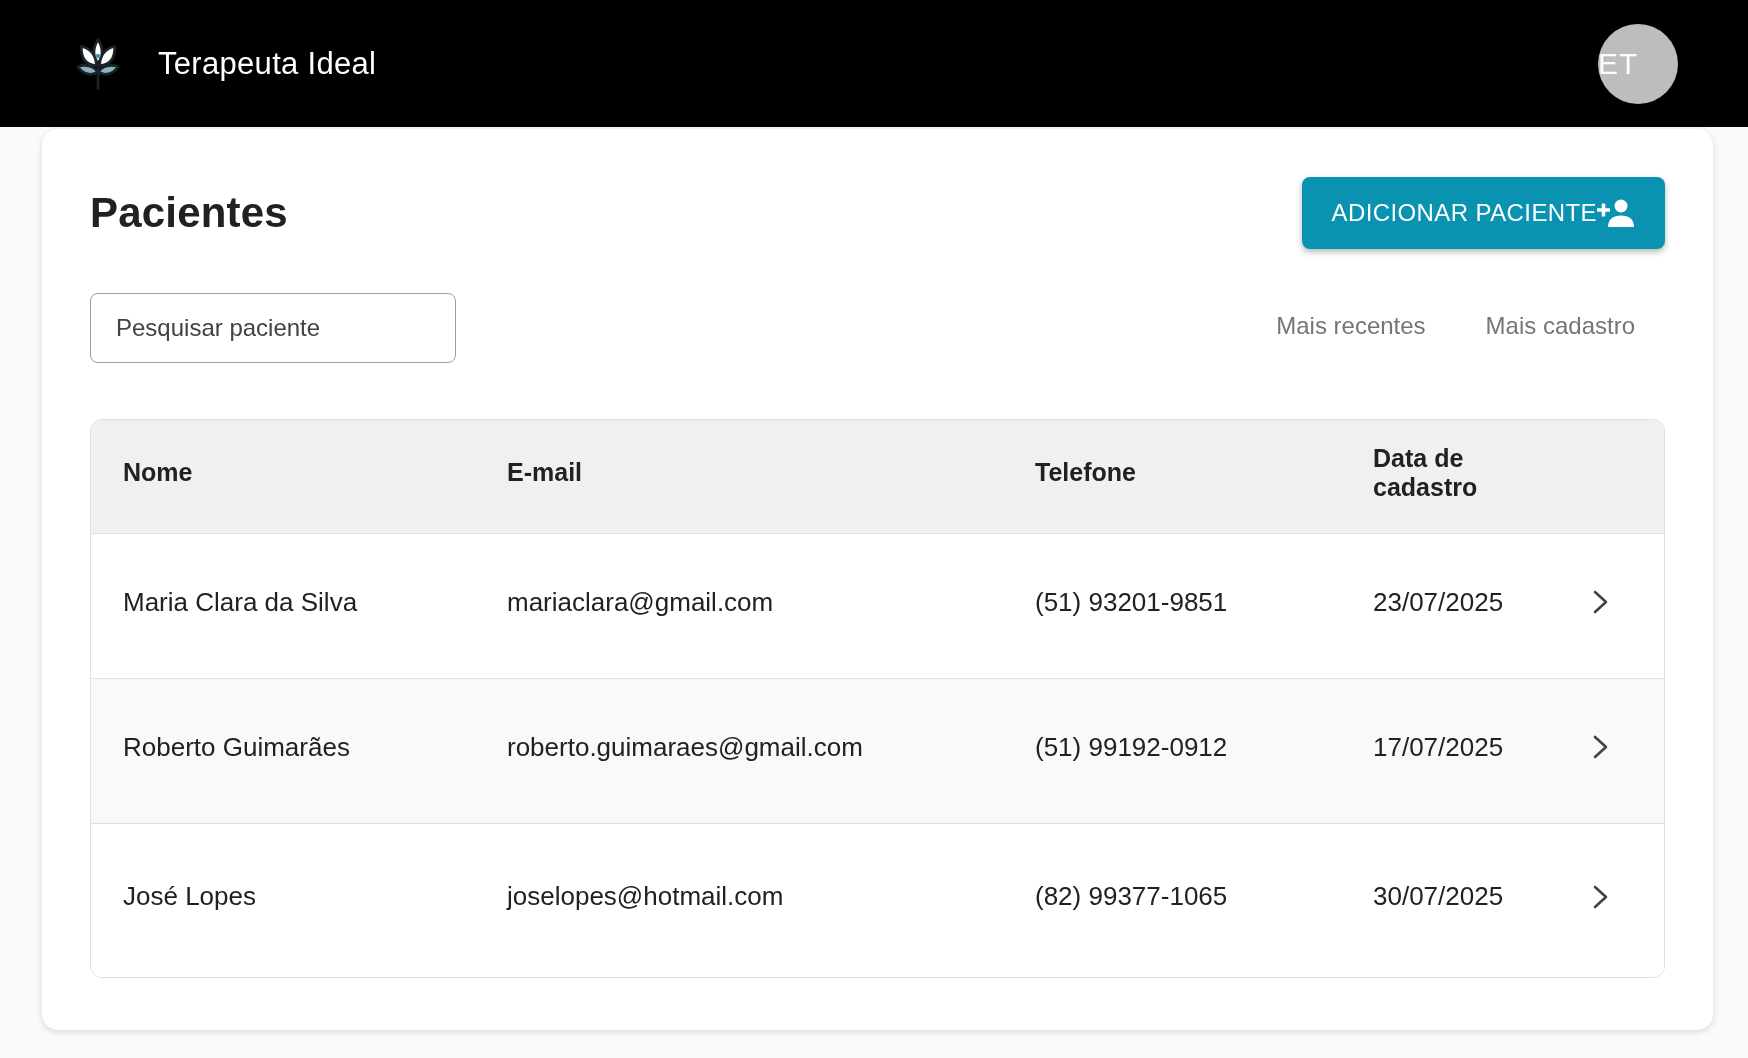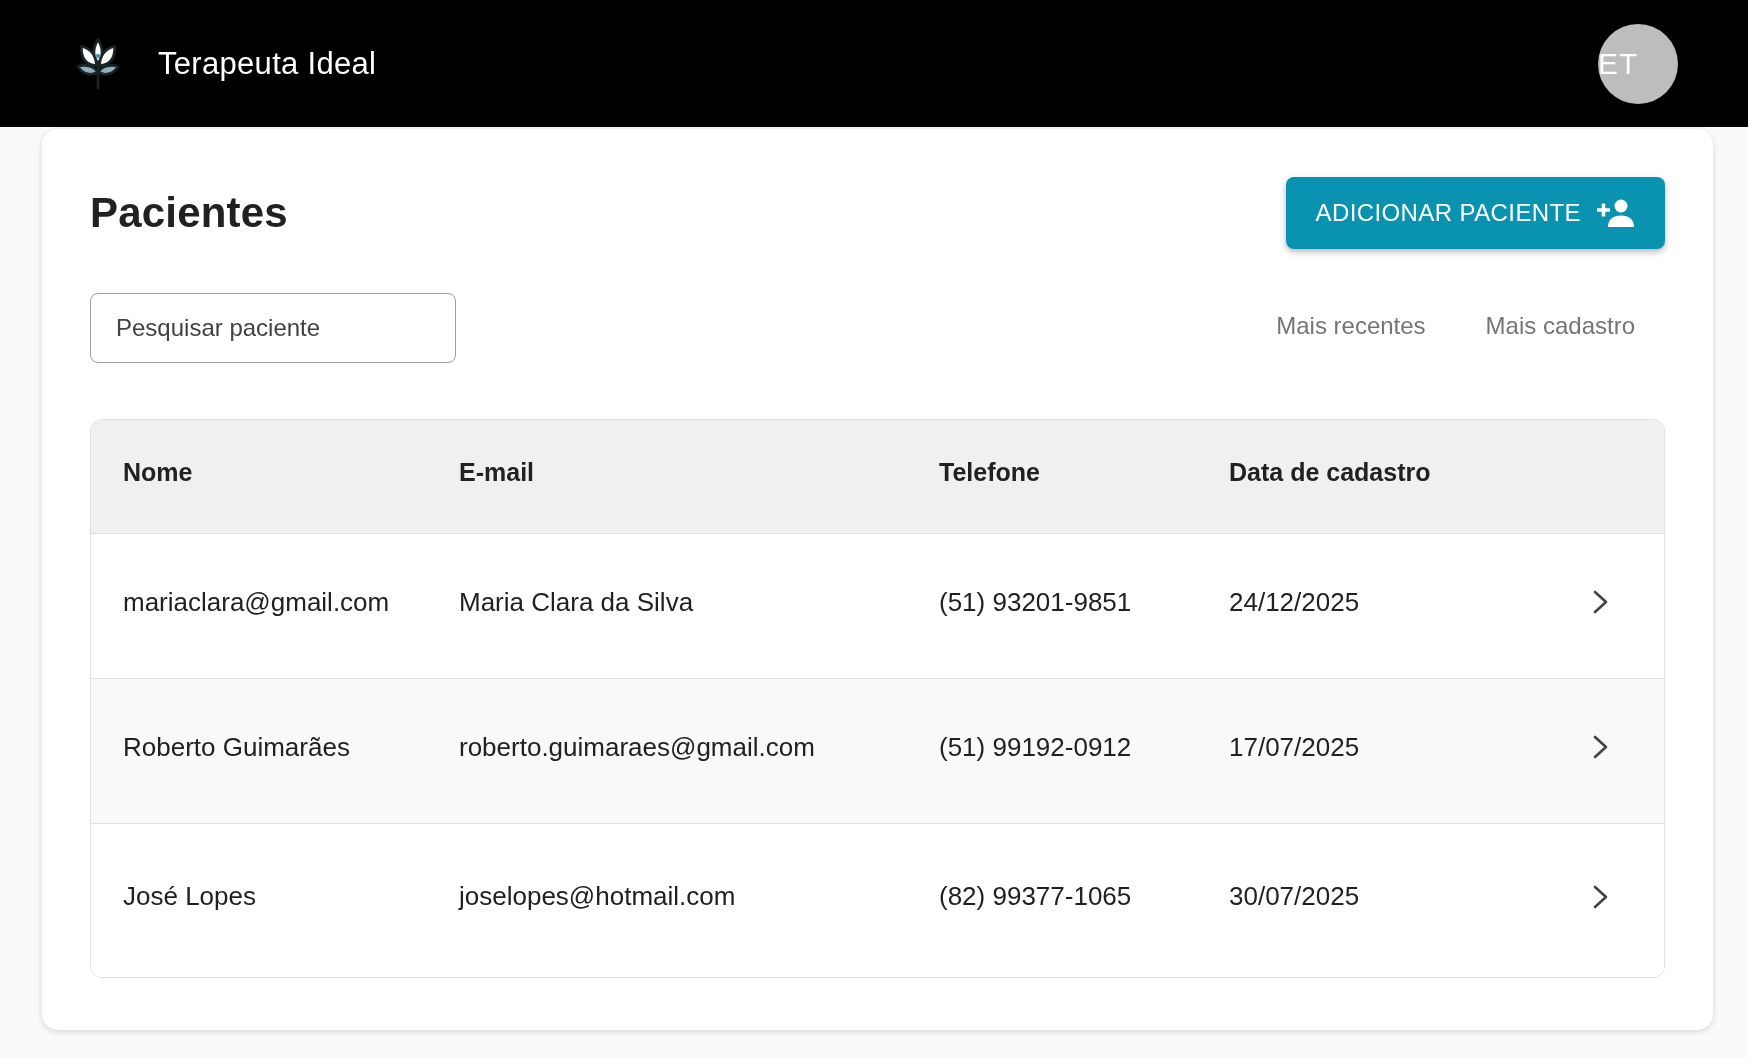--- a/index.html
+++ b/index.html
@@ -65,21 +65,21 @@
     padding: 0 30px;
     background: #0a92b1;
     border: none;
     border-radius: 8px;
     color: #ffffff;
     font-family: "Liberation Sans", sans-serif;
     font-size: 24px;
     letter-spacing: 0.4px;
     display: flex;
     align-items: center;
-    gap: 16px;
+    gap: 0;
     box-shadow: 0 3px 6px rgba(0,0,0,0.28);
     cursor: pointer;
   }
   .add-btn svg { width: 38px; height: 30px; }
 
   
   .filter-row {
     margin-top: 40px;
     display: flex;
     align-items: flex-end;
@@ -129,20 +129,21 @@
     margin-top: 56px;
     border: 1px solid #e0e0e0;
     border-radius: 12px;
     overflow: hidden;
   }
   .tr {
     display: grid;
     grid-template-columns: 336px 480px 290px auto 80px;
     align-items: center;
     padding: 0 24px 8px 32px;
+    gap: 48px;
   }
   .thead {
     height: 113px;
     background: #f0f0f0;
     font-weight: 700;
     font-size: 25px;
     color: #212121;
   }
   .row {
     height: 145px;
@@ -213,24 +214,24 @@
   <section class="table">
     <div class="tr thead">
       <div>Nome</div>
       <div>E-mail</div>
       <div>Telefone</div>
       <div>Data de cadastro</div>
       <div></div>
     </div>
 
     <div class="tr row">
+      <div>Maria Clara da Silva</div>
       <div>mariaclara@gmail.com</div>
-      <div>Maria Clara da Silva</div>
       <div>(51) 93201-9851</div>
-      <div>24/12/2025</div>
+      <div>23/07/2025</div>
       <div class="chevron">
         <svg viewBox="0 0 26 26" width="26" height="26">
             <path d="M8 3 L19 13 L8 23" fill="none" stroke="#424242" stroke-width="2.6" stroke-linecap="round" stroke-linejoin="round"></path>
           </svg>
       </div>
     </div>
 
     <div class="tr row">
       <div>Roberto Guimarães</div>
       <div>roberto.guimaraes@gmail.com</div>

